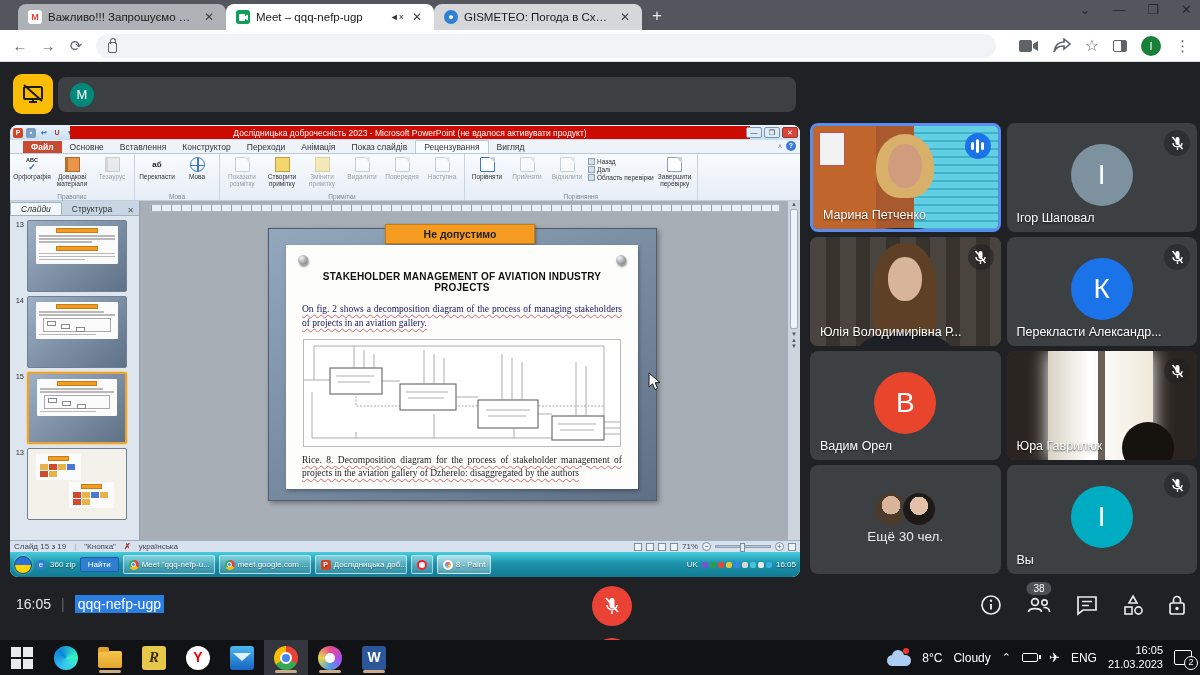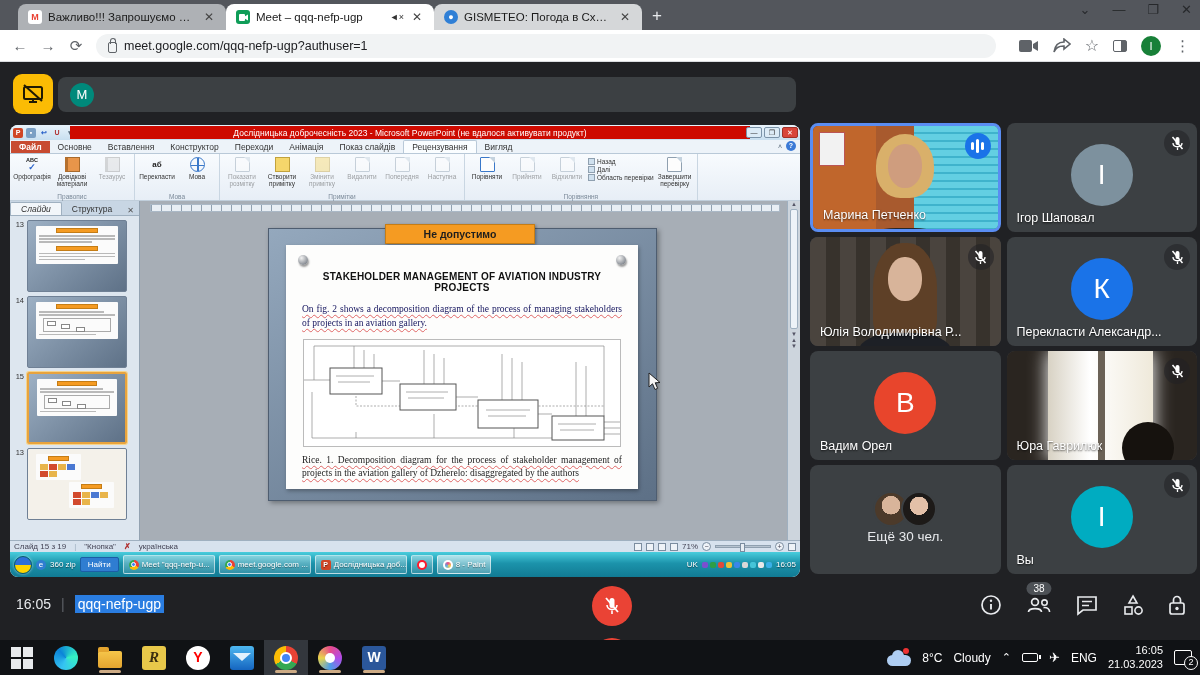--- a/index.html
+++ b/index.html
@@ -65,21 +65,21 @@
              color:#fff; font-size:8.5px; display:flex; align-items:center; justify-content:center;
              white-space:nowrap; overflow:hidden; }
   #ppt-winbtns { position:absolute; right:2px; top:2px; display:flex; gap:2px; }
   .wb { width:16px; height:11px; border:1px solid #7b93a8; border-radius:2px; background:#dcebf6;
         font-size:7px; line-height:9px; text-align:center; color:#333; }
   .wb-close { background:#d8453a; color:#fff; border-color:#a03028; }
 
   #ppt-tabs { position:absolute; left:0; top:15px; width:790px; height:14px; background:#edf3f9;
               display:flex; align-items:flex-end; border-bottom:1px solid #b9c9d8; font-size:8.5px; color:#333; }
   .rtab { padding:1px 8px 1px; }
-  .rtab-file { background:#c84b31; color:#fff; font-weight:bold; margin-left:1px; }
+  .rtab-file { background:#c84b31; color:#fff; font-weight:bold; margin-left:13px; }
   .rtab-active { background:#fafdff; border:1px solid #b9c9d8; border-bottom:none; border-radius:2px 2px 0 0; }
   #ribbon-corner { position:absolute; right:4px; top:16px; display:flex; gap:4px; align-items:center; }
   .help-q { width:10px; height:10px; border-radius:50%; background:#3b7ad6; color:#fff; font-size:7px;
             text-align:center; line-height:10px; font-weight:bold; }
 
   #ppt-ribbon { position:absolute; left:0; top:29px; width:790px; height:47px;
                 background:linear-gradient(#f8fbfe,#e7eef6); border-bottom:1px solid #c0cedb;
                 display:flex; }
   .rgroup { position:relative; border-right:1px solid #c9d6e2; padding:2px 3px 9px; display:flex; gap:2px; }
   .rgroup .gname { position:absolute; left:0; right:0; bottom:0; text-align:center; font-size:6.5px; color:#7b8a99; }
@@ -330,21 +330,20 @@
       <span>✕</span>
     </div>
   </div>
 
   <div id="toolbar">
     <span class="nav-ic" style="margin-left:6px">←</span>
     <span class="nav-ic">→</span>
     <span class="nav-ic">⟳</span>
     <div id="urlbar">
       <span class="lock"></span>
-      <span id="url-text">meet.google.com/qqq-nefp-ugp?authuser=1</span>
     </div>
     <div id="toolbar-right">
       <svg width="20" height="14" viewBox="0 0 20 14">
           <rect x="0" y="1" width="13" height="12" rx="2" fill="#5f6368"></rect>
           <path d="M14 5 L19 2 V12 L14 9Z" fill="#5f6368"></path>
         </svg>
       <svg width="18" height="15" viewBox="0 0 18 15">
           <path d="M11 1 L17 6 L11 11 V8 C5 8 3 10 1 14 C2 7 5 4 11 4 Z" fill="none" stroke="#5f6368" stroke-width="1.6"></path>
         </svg>
       <span style="font-size:16px">☆</span>
@@ -624,21 +623,21 @@
                   <path d="M34 42 H66"></path>
                   <path d="M102 52 H144"></path>
                   <path d="M104 58 H140"></path>
                 <path d="M182 70 H226"></path>
                   <path d="M184 76 H222"></path>
                   <path d="M254 84 H292"></path>
                   <path d="M256 90 H290"></path>
               </g>
             </svg>
           </div>
-          <div id="slide-caption" class="wavy">Rice. 1. Decomposition diagram for the process of stakeholder management of projects in the aviation gallery of Dzherelo: disaggregated by the authors</div>
+          <div id="slide-caption" class="wavy">Rice. 8. Decomposition diagram for the process of stakeholder management of projects in the aviation gallery of Dzherelo: disaggregated by the authors</div>
         </div>
       </div>
 
       <div id="vscroll">
         ▲<div class="sb-handle"></div>▼<br>▲<br>▼
       </div>
 
     </div>
 
     <div id="ppt-status">

